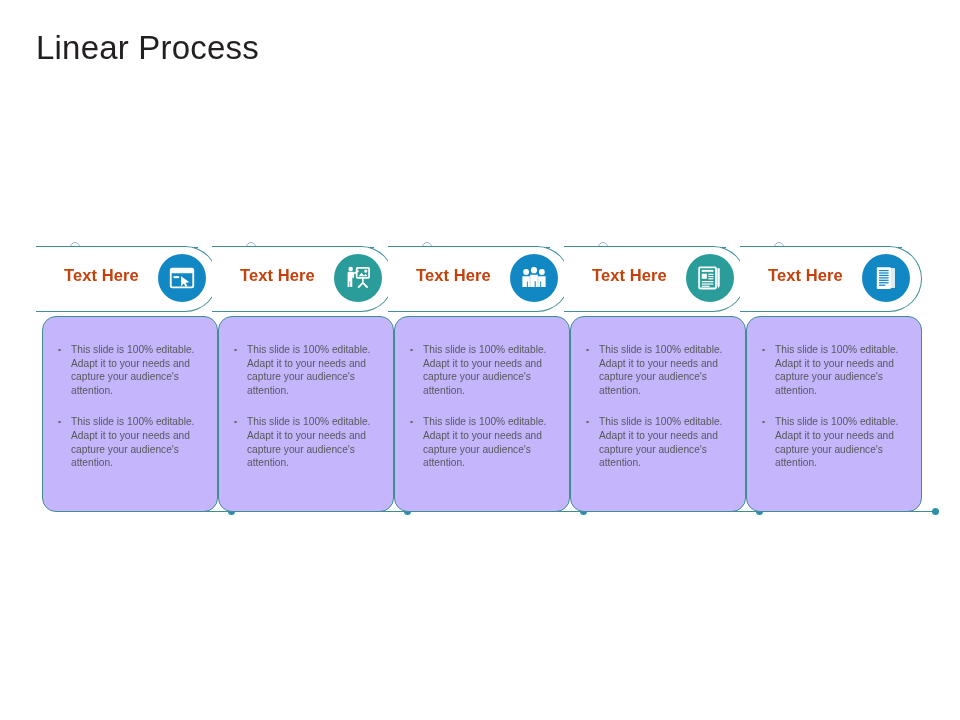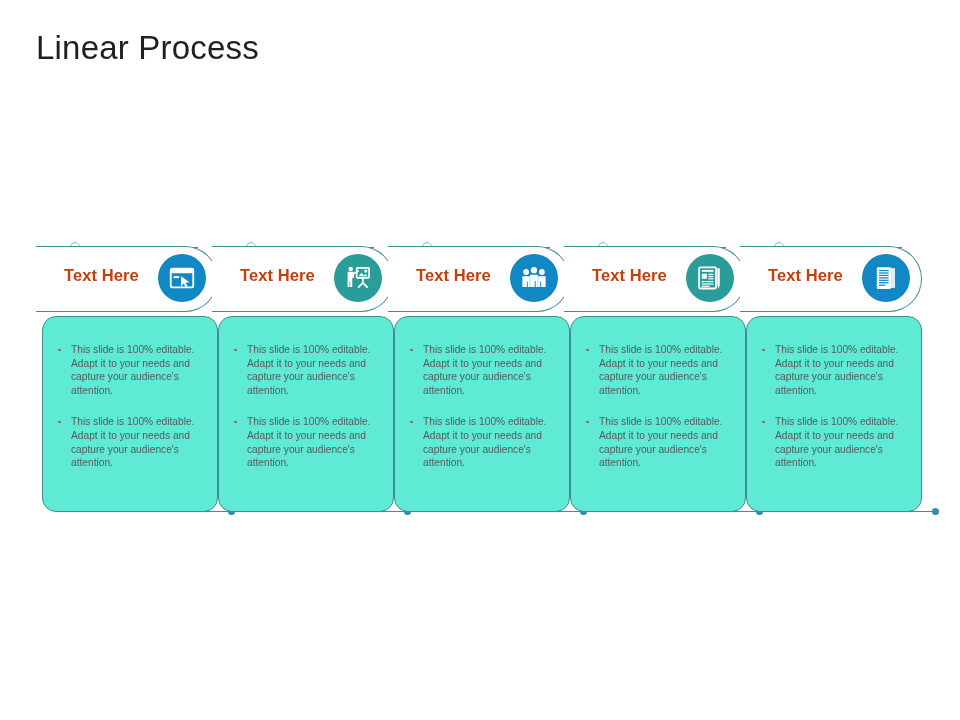--- a/index.html
+++ b/index.html
@@ -121,21 +121,21 @@
 
   
   .body-card {
     position: absolute;
     left: -4px;
     top: 76px;
     width: 176px;
     height: 196px;
     border: 1.2px solid #3f8e92;
     border-radius: 14px;
-    background: #5eead4;
+    background: #c4b5fd;
     box-sizing: border-box;
   }
   
   .tail-line {
     position: absolute;
     left: 150px;
     top: 271px;
     width: 36px;
     height: 1.3px;
     background: #3f8e92;

